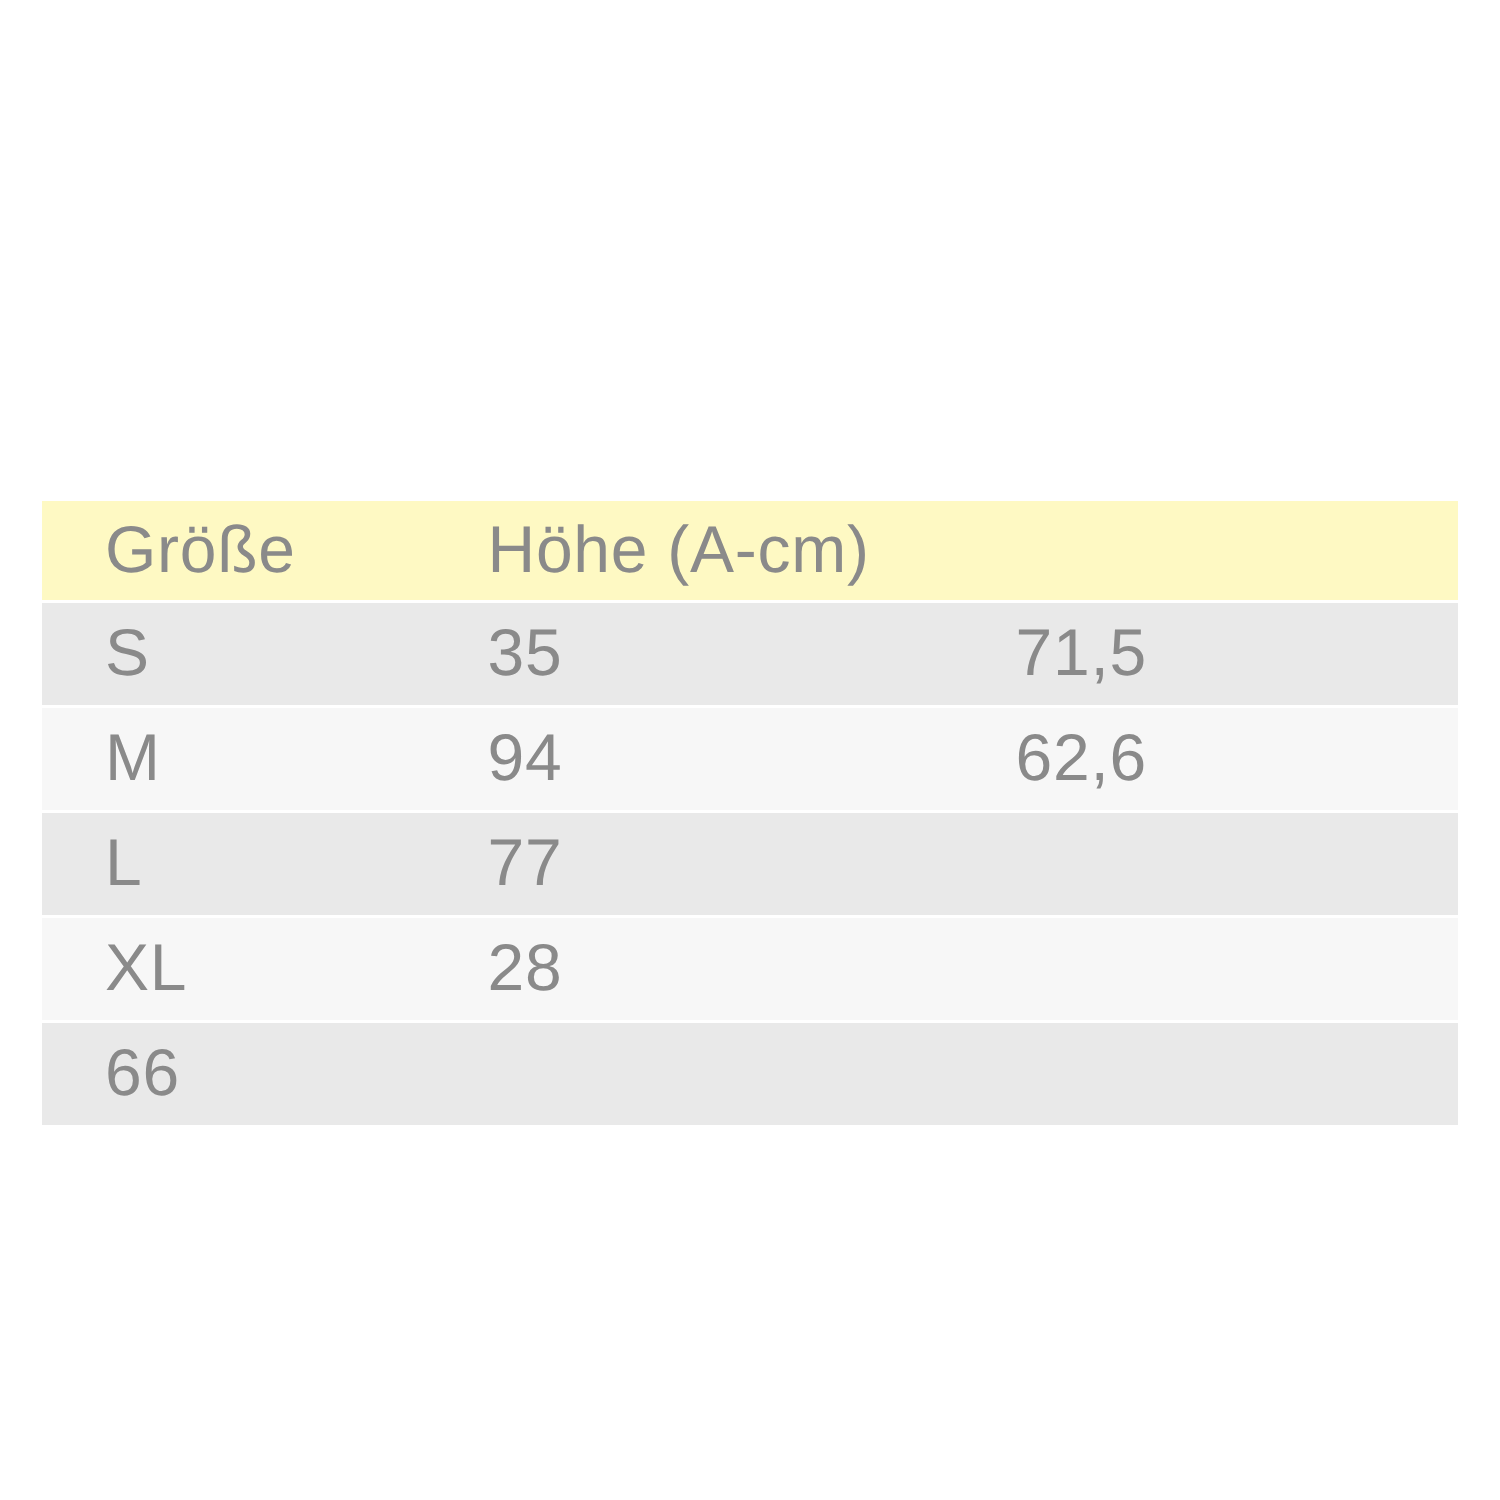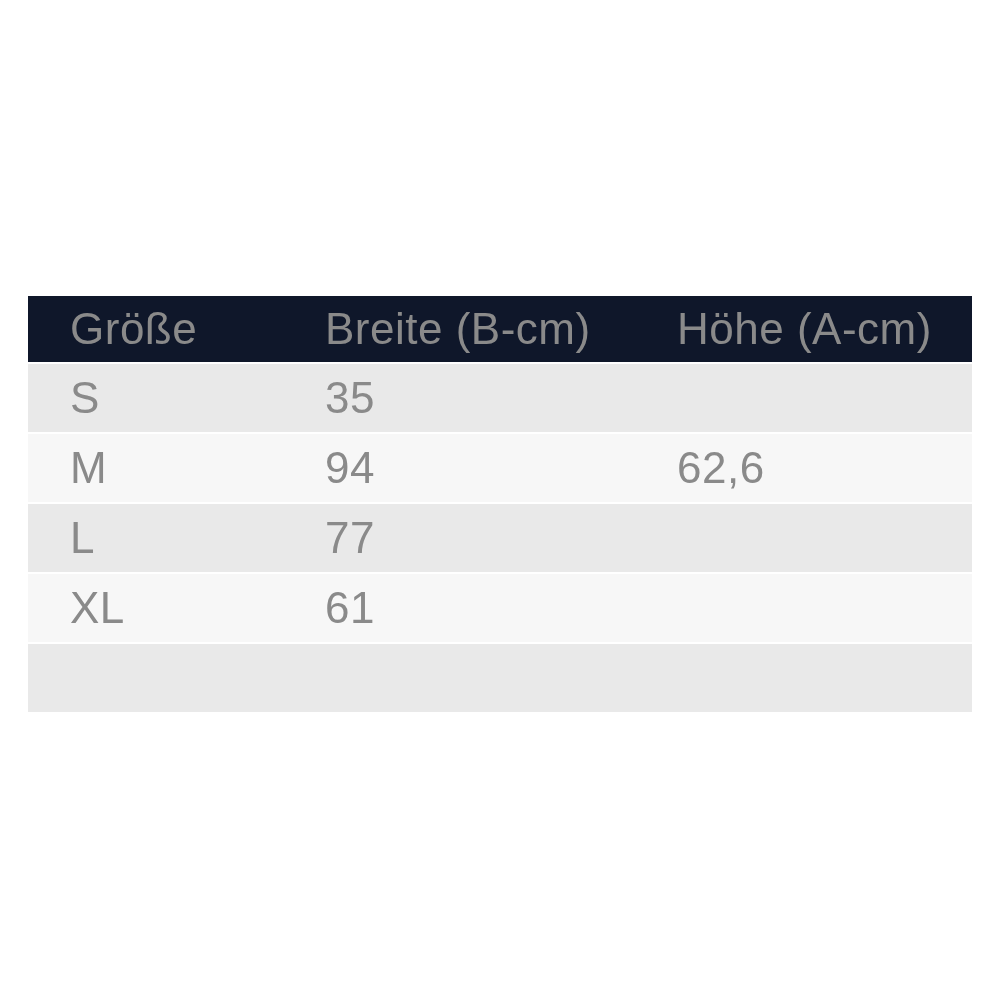--- a/index.html
+++ b/index.html
@@ -27,63 +27,64 @@
     font-weight: 400;
     letter-spacing: 0.5px;
   }
   .t-row {
     display: flex;
     align-items: center;
     height: 68px;
     border-bottom: 2px solid #ffffff;
     background: #f6f6f6;
   }
-  .t-row.header { height: 66px; background: #0f172a; }
+  .t-row.header { height: 66px; background: #fef9c3; margin-top: 38px; }
   .t-row.dark   { background: #e9e9e9; }
   .t-row.light  { background: #f7f7f7; }
   .cell {
     box-sizing: border-box;
     padding-left: 42px;
     white-space: nowrap;
     overflow: hidden;
   }
   .c1 { width: 255px; }
   .c2 { width: 352px; }
   .c3 { flex: 1; }
 </style>
 </head>
 <body>
 
 <div class="canvas">
   <div class="size-table">
 
     <div class="t-row header">
       <div class="cell c1">Größe</div>
-      <div class="cell c2">Breite (B-cm)</div>
       <div class="cell c3">Höhe (A-cm)</div>
     </div>
 
     <div class="t-row dark">
       <div class="cell c1">S</div>
       <div class="cell c2">35</div>
+      <div class="cell c3">71,5</div>
     </div>
 
     <div class="t-row light">
       <div class="cell c1">M</div>
       <div class="cell c2">94</div>
       <div class="cell c3">62,6</div>
     </div>
 
     <div class="t-row dark">
       <div class="cell c1">L</div>
       <div class="cell c3">77</div>
     </div>
 
     <div class="t-row light">
       <div class="cell c1">XL</div>
-      <div class="cell c2">61</div>
+      <div class="cell c2">28</div>
     </div>
 
     <div class="t-row dark">
+      <div class="cell c2">66</div>
     </div>
 
   </div>
 </div>
 
 </body></html>

